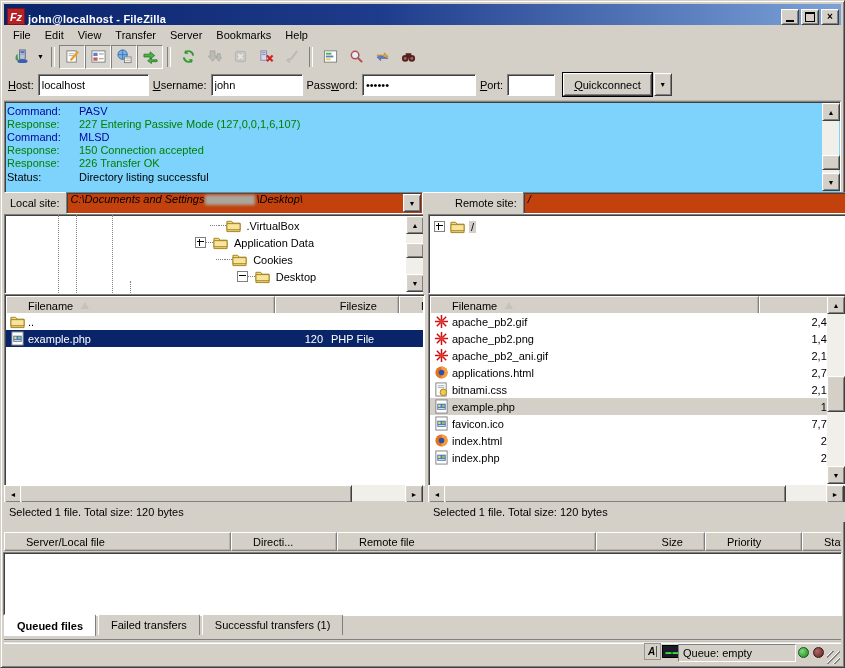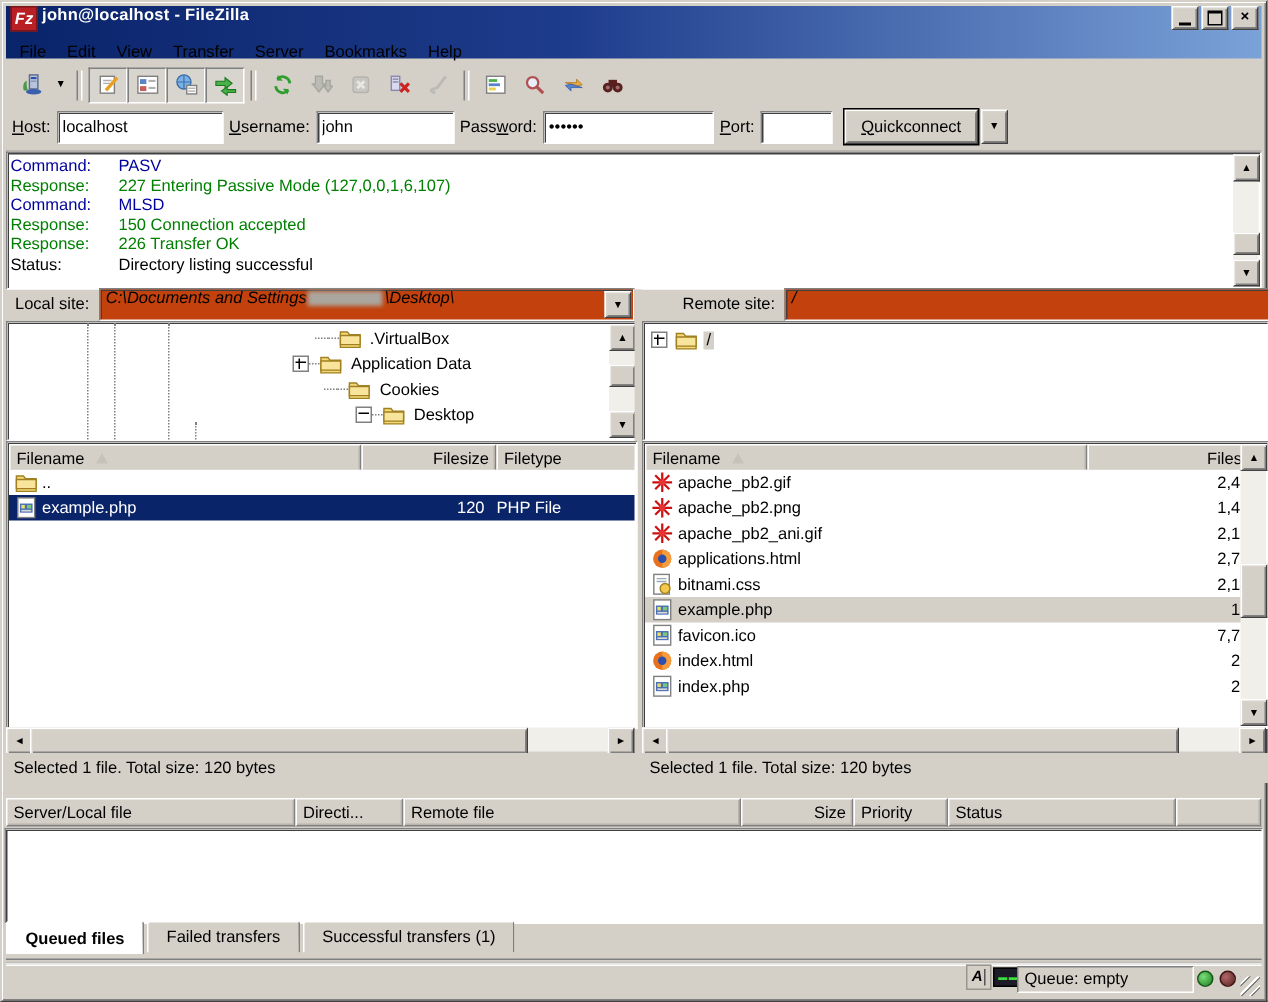--- a/index.html
+++ b/index.html
@@ -2,21 +2,21 @@
 <html><head>
 <meta charset="utf-8">
 <style>
   html,body{margin:0;padding:0;width:845px;height:668px;overflow:hidden;}
   body{font-family:"Liberation Sans","DejaVu Sans",sans-serif;font-size:11px;background:#d4d0c8;color:#000;}
   .window{position:absolute;inset:0;background:#d4d0c8;border:1px solid;border-color:#d4d0c8 #404040 #404040 #d4d0c8;box-shadow:inset 1px 1px 0 #fff, inset -1px -1px 0 #808080;}
   
   .raised{border:1px solid;border-color:#fff #404040 #404040 #fff;box-shadow:inset 1px 1px 0 #d8d4cc, inset -1px -1px 0 #808080;background:#d4d0c8;}
   .sunken{border:1px solid;border-color:#808080 #fff #fff #808080;box-shadow:inset 1px 1px 0 #404040;background:#fff;}
   
-  .titlebar{position:absolute;left:3px;top:3px;right:3px;height:35px;background:linear-gradient(90deg,#0a246a 0%,#1e3c8c 45%,#7ba2d8 100%);display:flex;align-items:flex-start;padding:0 2px;}
+  .titlebar{position:absolute;left:3px;top:3px;right:3px;height:21px;background:linear-gradient(90deg,#0a246a 0%,#1e3c8c 45%,#7ba2d8 100%);display:flex;align-items:flex-end;padding:0 2px;}
   .app-icon{width:16px;height:15px;background:#b82025;color:#fff;font-weight:bold;font-style:italic;font-size:11px;display:flex;align-items:center;justify-content:center;margin:0 3px 0 1px;border:1px solid #7a1518;}
   .title-text{color:#fff;font-weight:bold;flex:1;letter-spacing:.2px;}
   .winbtn{width:16px;height:14px;margin-left:2px;display:flex;align-items:center;justify-content:center;font-size:10px;font-weight:bold;line-height:1;}
   .glyph-min{width:8px;height:2px;background:#000;margin-top:8px;}
   .glyph-max{width:8px;height:7px;border:1px solid #000;border-top-width:2px;}
   
   .menubar{position:absolute;left:3px;top:24px;right:20px;height:19px;display:flex;align-items:center;padding-left:2px;}
   .menu-item{padding:2px 7px;}
   
   .toolbar{position:absolute;left:3px;top:43px;right:3px;height:25px;display:flex;align-items:center;padding-left:4px;}
@@ -26,21 +26,21 @@
   .tb-btn svg{width:16px;height:16px;}
   .tb-sep{width:2px;height:20px;border-left:1px solid #808080;border-right:1px solid #fff;margin:0 4px;}
   .tb-drop{width:13px;height:22px;display:flex;align-items:center;justify-content:center;font-size:7px;}
   
   .quickbar{position:absolute;left:3px;top:68px;right:3px;height:31px;display:flex;align-items:center;border-bottom:1px solid #b8b4ac;}
   .quickbar label{margin:0 4px 0 4px;}
   .qc-input{height:18px;font:11px "Liberation Sans",sans-serif;padding:1px 3px;outline:none;}
   .qc-btn{height:21px;padding:0 10px;margin-left:8px;outline:1px solid #000;display:flex;align-items:center;}
   .qc-drop{width:16px;height:21px;margin-left:2px;display:flex;align-items:center;justify-content:center;font-size:7px;}
   
-  .logpanel{position:absolute;left:3px;top:100px;right:3px;height:90px;background:#ffffff;}
+  .logpanel{position:absolute;left:3px;top:100px;right:3px;height:90px;background:#7dd3fc;}
   .log-lines{position:absolute;left:2px;top:2px;right:19px;bottom:2px;overflow:hidden;}
   .log-line{display:flex;height:13.2px;align-items:center;}
   .log-label{width:72px;flex:none;}
   .log-command{color:#00009f;}
   .log-response{color:#008000;}
   .log-status{color:#000;}
   
   .vsb{position:absolute;width:17px;background:#f1efe9;}
   .hsb{position:absolute;height:16px;background:#f1efe9;}
   .sb-btn{position:absolute;width:16px;height:16px;display:flex;align-items:center;justify-content:center;font-size:7px;color:#000;background:#d4d0c8;border:1px solid;border-color:#fff #404040 #404040 #fff;box-shadow:inset 1px 1px 0 #d8d4cc, inset -1px -1px 0 #808080;}
@@ -58,21 +58,21 @@
   .expander{width:9px;height:9px;background:#fff;border:1px solid #808080;position:relative;flex:none;}
   .expander::before{content:"";position:absolute;left:1px;right:1px;top:3px;height:1px;background:#000;}
   .expander.plus::after{content:"";position:absolute;top:1px;bottom:1px;left:3px;width:1px;background:#000;}
   .tree-label{margin-left:4px;padding:0 2px;}
   .tree-label.sel{background:#d4d0c8;}
   .file-icon{width:15px;height:15px;flex:none;display:flex;}
   .file-icon svg{width:15px;height:15px;}
   
   .listpanel{position:absolute;top:293px;height:190px;background:#fff;overflow:hidden;}
   .lv-header{position:absolute;left:1px;top:1px;right:1px;height:17px;display:flex;overflow:hidden;}
-  .lv-hcell{flex:none;height:17px;display:flex;align-items:center;padding:0 4px;background:#d4d0c8;border:1px solid;border-color:#fff #808080 #808080 #fff;box-shadow:inset -1px -1px 0 #b8b4ac;}
+  .lv-hcell{flex:none;height:17px;display:flex;align-items:center;padding:0 21px;background:#d4d0c8;border:1px solid;border-color:#fff #808080 #808080 #fff;box-shadow:inset -1px -1px 0 #b8b4ac;}
   .lv-hcell.num{justify-content:flex-end;}
   .sort-arrow{width:0;height:0;border-left:4px solid transparent;border-right:4px solid transparent;border-bottom:7px solid #c6c2ba;margin-left:8px;}
   .lv-rows{position:absolute;left:1px;top:18px;right:1px;bottom:1px;}
   .lv-row{display:flex;height:17px;align-items:center;}
   .lv-cell{flex:none;display:flex;align-items:center;padding:0 4px;height:17px;overflow:hidden;white-space:nowrap;}
   .lv-cell.num{justify-content:flex-end;}
   .lv-row.sel-active{background:#0a246a;color:#fff;}
   .lv-row.sel-inactive{background:#d4d0c8;}
   .lv-row .file-icon{margin-right:3px;}
   .statusstrip{position:absolute;top:501px;height:20px;display:flex;align-items:center;padding-left:5px;background:#d4d0c8;}

